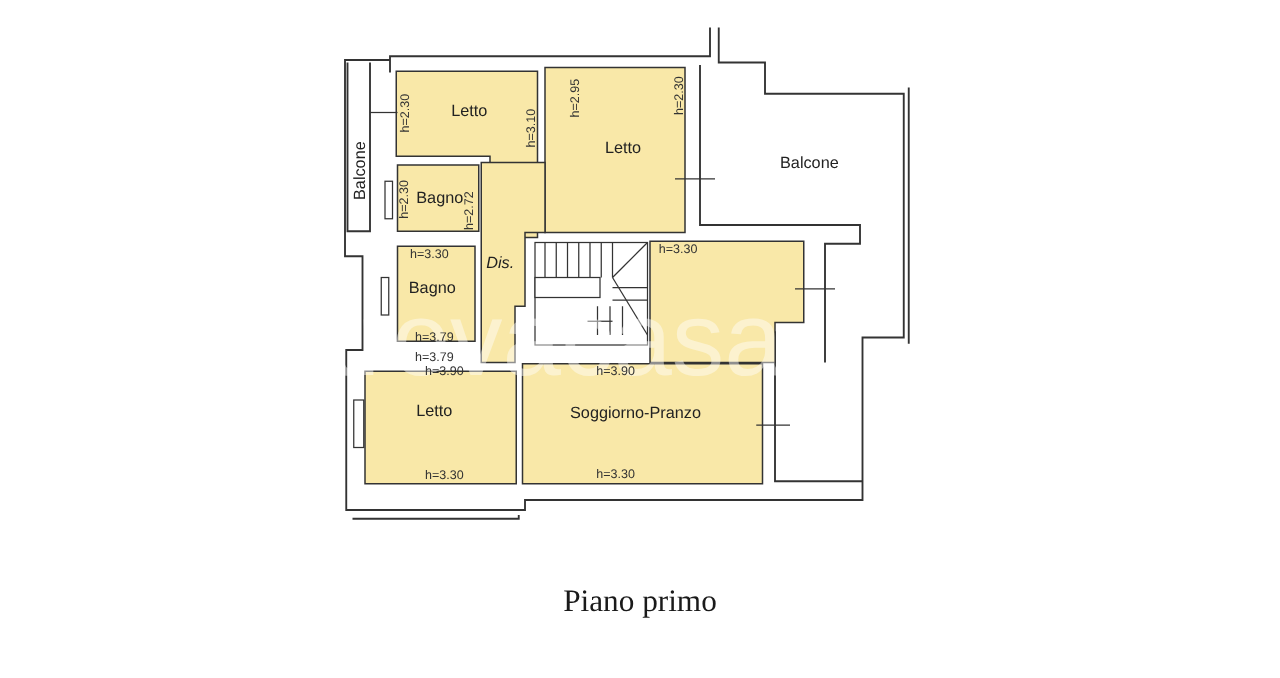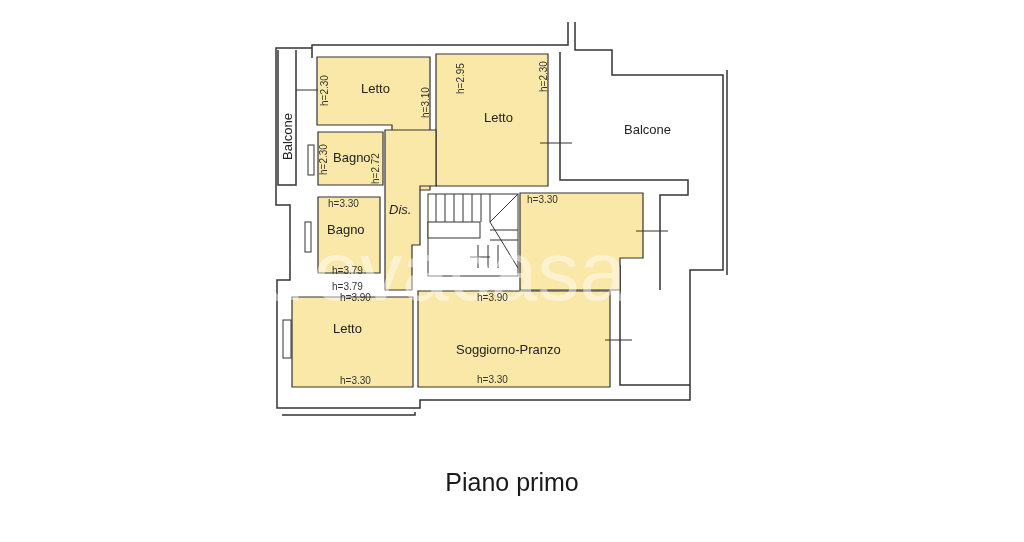--- a/index.html
+++ b/index.html
@@ -2,21 +2,21 @@
 <html><head>
   <meta charset="utf-8">
   <style>
     html, body { margin:0; padding:0; background:#ffffff; }
     body { width:1024px; height:542px; position:relative; overflow:hidden; font-family:"Liberation Sans", sans-serif; }
     #plan { position:absolute; left:0; top:0; width:1024px; height:542px; }
     .lbl { position:absolute; color:#222; white-space:nowrap; font-family:"Liberation Sans", sans-serif; }
     .room-name { font-size:13px; }
     .h { font-size:10px; color:#333; }
     .vert { transform-origin:left top; transform:rotate(-90deg); }
-    .title { position:absolute; left:0; width:1024px; top:468px; text-align:center; font-size:25px; color:#1a1a1a; font-family:Liberation Sans, sans-serif; }
+    .title { position:absolute; left:0; width:1024px; top:468px; text-align:center; font-size:25px; color:#1a1a1a; font-family:Liberation Serif, serif; }
   </style>
 </head>
 <body>
 
 <svg id="plan" viewBox="0 0 1024 542" xmlns="http://www.w3.org/2000/svg">
 
   <g fill="none" stroke="#333" stroke-width="1.5">
     <polyline points="312,58 312,45 568,45 568,22"></polyline>
     <polyline points="575,22 575,50 612,50 612,75 723,75 723,270 690,270 690,400 420,400 420,408 277,408 277,280 290,280 290,205 276,205 276,48 312,48"></polyline>
     <polyline points="278,50 278,185 296,185 296,50"></polyline>
@@ -100,17 +100,17 @@
 <div class="lbl h" style="left:328px;top:198px;">h=3.30</div>
 <div class="lbl h" style="left:332px;top:265px;">h=3.79</div>
 
 <div class="lbl h" style="left:527px;top:194px;">h=3.30</div>
 
 <div class="lbl room-name" style="left:333px;top:321px;">Letto</div>
 <div class="lbl h" style="left:332px;top:281px;">h=3.79</div>
 <div class="lbl h" style="left:340px;top:292px;">h=3.90</div>
 <div class="lbl h" style="left:340px;top:375px;">h=3.30</div>
 
-<div class="lbl room-name" style="left:456px;top:342px;">Soggiorno-Pranzo</div>
+<div class="lbl room-name" style="left:456px;top:322px;">Soggiorno-Pranzo</div>
 <div class="lbl h" style="left:477px;top:292px;">h=3.90</div>
 <div class="lbl h" style="left:477px;top:374px;">h=3.30</div>
 
 <div class="title">Piano primo</div>
 
 </body></html>

